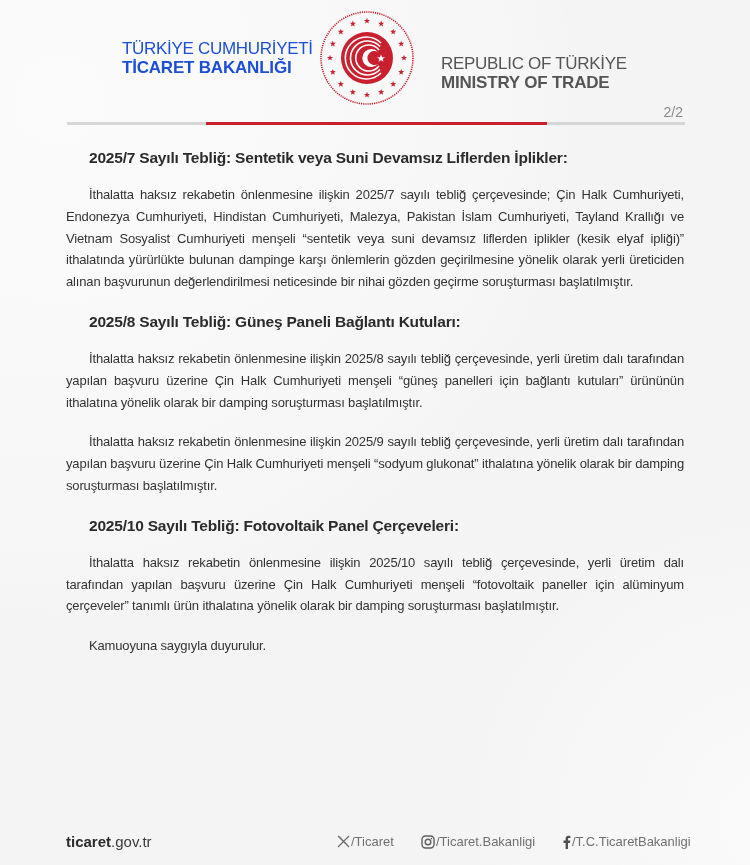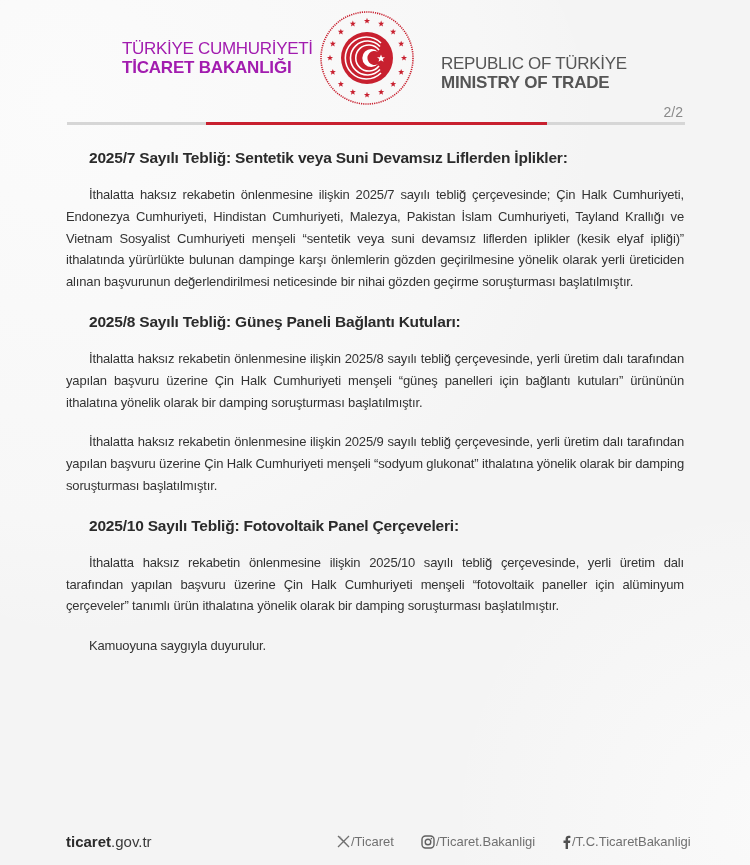--- a/index.html
+++ b/index.html
@@ -14,21 +14,21 @@
     border-radius: 50%; background: radial-gradient(circle at 40% 40%, #fbfbfb 0%, #f7f7f7 55%, rgba(244,244,244,0) 70%);
     pointer-events: none;
   }
   .bg-curve2 {
     position: absolute; left: 420px; top: 520px; width: 700px; height: 600px;
     border-radius: 50%; background: radial-gradient(circle at 50% 50%, #fafafa 0%, rgba(244,244,244,0) 70%);
     pointer-events: none;
   }
   .header { position: absolute; left: 0; top: 0; width: 750px; height: 130px; }
   .hdr-left {
-    position: absolute; left: 122px; top: 39px; text-align: left; color: #a21caf;
+    position: absolute; left: 122px; top: 39px; text-align: left; color: #1d4ed8;
   }
   .hdr-right {
     position: absolute; left: 441px; top: 54px; color: #555555;
   }
   .hdr-line1 { font-size: 17px; line-height: 19px; letter-spacing: -0.3px; font-weight: normal; white-space: nowrap; }
   .hdr-line2 { font-size: 17px; line-height: 19px; letter-spacing: -0.2px; font-weight: bold; white-space: nowrap; }
   .emblem { position: absolute; left: 319px; top: 10px; width: 96px; height: 96px; }
   .page-num {
     position: absolute; right: 67px; top: 104px; font-size: 14px; color: #8a8a8a;
   }

